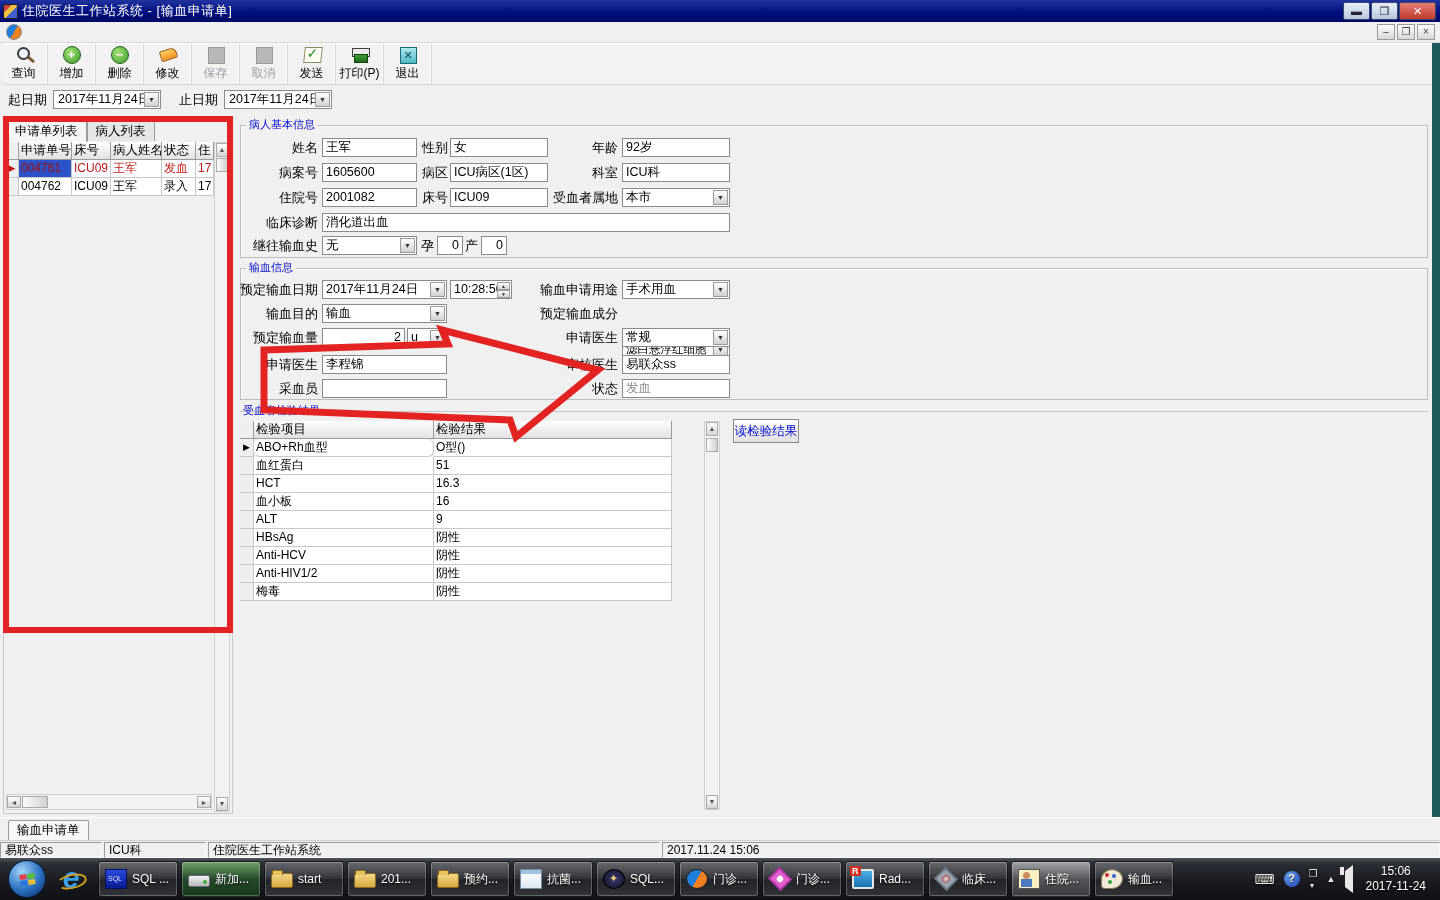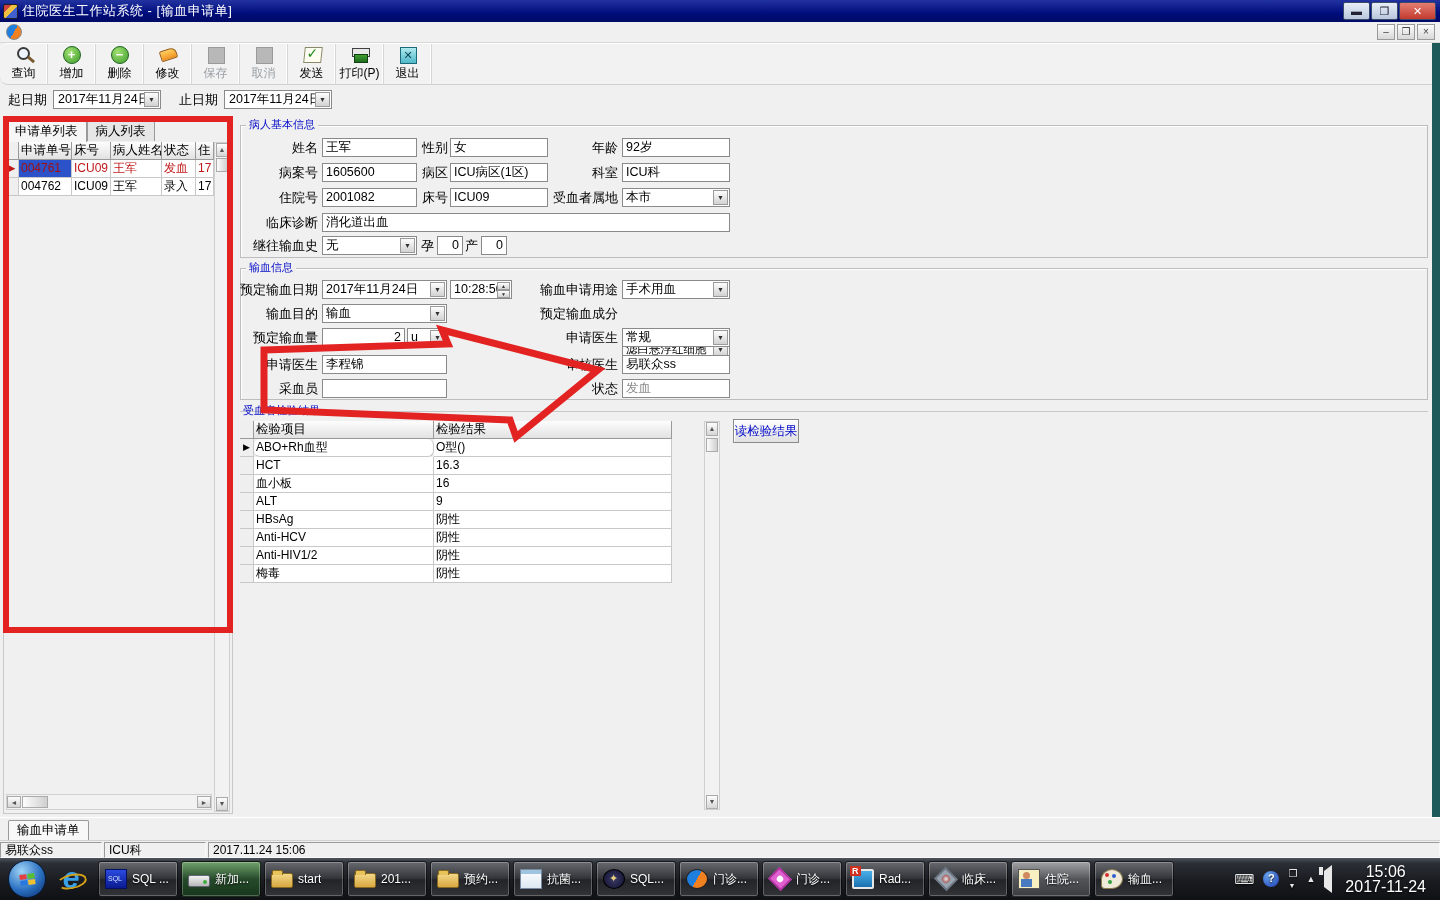--- a/index.html
+++ b/index.html
@@ -175,21 +175,21 @@
   .tk-workstation-icon::after { content:""; position:absolute; left:2px; top:9px; width:11px; height:8px; background:#4a7ac0; }
   .tk-palette-icon { border-radius:50% 50% 50% 4px; background:#f0ead8; border:1px solid #8a7a50; }
   .tk-palette-icon::after { content:""; position:absolute; left:3px; top:3px; width:4px; height:4px; border-radius:50%;
     background:#d03030; box-shadow:7px 1px 0 #3060d0, 3px 7px 0 #30a040; }
   .tray { margin-left:auto; display:flex; align-items:center; color:#fff; }
   .trayicon { margin-right:9px; font-size:14px; color:#e8e8e8; text-shadow:0 1px 2px #000; position:relative; }
   .help-circle { width:16px; height:16px; border-radius:50%; background:radial-gradient(circle at 35% 30%,#6aa8f0,#1a3ab0);
     color:#fff; font-size:11px; font-weight:bold; text-align:center; line-height:15px; }
   .spk { width:0; height:0; border:6px solid transparent; border-right:8px solid #e8e8e8; border-left:none; position:relative; }
   .spk::before { content:""; position:absolute; left:-5px; top:-4px; width:4px; height:8px; background:#e8e8e8; }
-  .clock { text-align:center; font-size:16px; line-height:15px; margin:0 14px 0 4px; text-shadow:0 1px 2px #000; }
+  .clock { text-align:center; font-size:12px; line-height:15px; margin:0 14px 0 4px; text-shadow:0 1px 2px #000; }
 
   
   .anno { position:absolute; left:0; top:0; width:1440px; height:900px; pointer-events:none; z-index:50; }
 </style>
 </head>
 <body>
 
 <div class="screen">
 
   <div class="titlebar">
@@ -414,20 +414,25 @@
           <div class="lcell" style="width: 238px;">检验结果</div>
         </div>
       <div>
           <div class="lrow">
             <div class="lcell lind" style="width: 14px;">▶</div>
             <div class="lcell" style="width: 180px; border-radius: 6px;">ABO+Rh血型</div>
             <div class="lcell" style="width: 238px;">O型()</div>
           </div>
           <div class="lrow">
             <div class="lcell lind" style="width: 14px;"></div>
+            <div class="lcell" style="width: 180px;">血红蛋白</div>
+            <div class="lcell" style="width: 238px;">51</div>
+          </div>
+          <div class="lrow">
+            <div class="lcell lind" style="width: 14px;"></div>
             <div class="lcell" style="width: 180px;">HCT</div>
             <div class="lcell" style="width: 238px;">16.3</div>
           </div>
           <div class="lrow">
             <div class="lcell lind" style="width: 14px;"></div>
             <div class="lcell" style="width: 180px;">血小板</div>
             <div class="lcell" style="width: 238px;">16</div>
           </div>
           <div class="lrow">
             <div class="lcell lind" style="width: 14px;"></div>
@@ -467,20 +472,21 @@
 
   <div class="deskstrip"></div>
 
   <div class="mditabs">
     <div class="mditab">输血申请单</div>
   </div>
 
   <div class="statusbar">
     <div class="sseg" style="width:102px;">易联众ss</div>
     <div class="sseg" style="width:102px; margin-left:2px;">ICU科</div>
+    <div class="sseg" style="width:452px; margin-left:2px;">住院医生工作站系统</div>
     <div class="sseg" style="flex:1; margin-left:2px;">2017.11.24 15:06</div>
   </div>
 
   <div class="taskbar">
     <div class="orb"></div>
     <div class="ie">e</div>
     <div style="display:flex;">
         <div class="tkbtn">
           <span class="tkicon tk-sql-window-icon"></span>
           <span class="tklabel">SQL ...</span>

